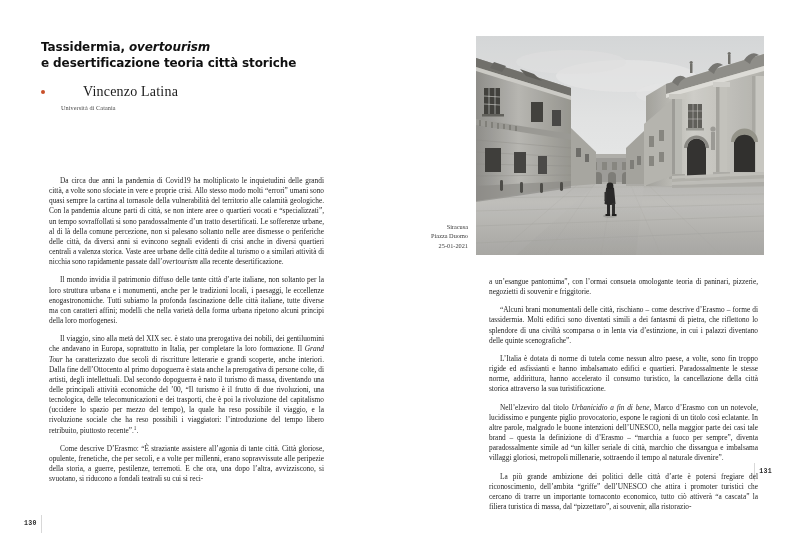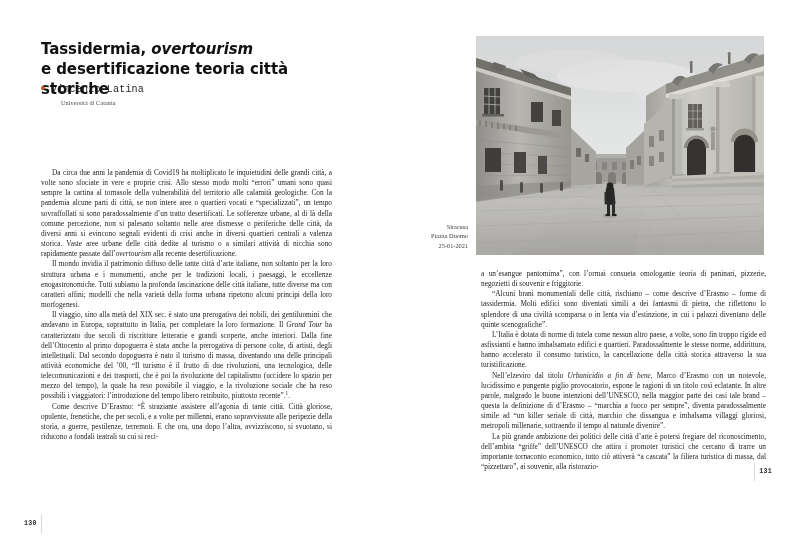--- a/index.html
+++ b/index.html
@@ -37,21 +37,21 @@
 
   
   #title-block {
     position: absolute;
     left: 41px;
     top: 40px;
     width: 300px;
   }
   .article-title {
     font-family: "DejaVu Sans", sans-serif;
-    font-size: 15px;
+    font-size: 12px;
     font-weight: 700;
     line-height: 1.33;
     letter-spacing: -0.1px;
     color: #111111;
     margin: 0;
   }
   .article-title .it {
     font-style: italic;
     font-weight: 700;
   }
@@ -72,24 +72,25 @@
     width: 4px;
     height: 4px;
     border-radius: 50%;
     background: #c8502a;
     display: inline-block;
     position: relative;
     top: -2px;
     flex: 0 0 auto;
   }
   .byline-name {
-    font-family: Liberation Mono, monospace;
-    font-size: 10px;
+    font-family: Liberation Serif, serif;
+    font-size: 14px;
     letter-spacing: 0.2px;
     color: #1b1b1b;
+    margin-left: 32px;
   }
   .byline-affil {
     font-family: "Liberation Serif", serif;
     font-size: 6.2px;
     color: #4a4a4a;
     margin-left: 20px;
     margin-top: 3.5px;
     letter-spacing: 0.1px;
   }
 
@@ -108,21 +109,21 @@
     left: 41px;
     top: 168px;
     width: 291px;
   }
   #col-right {
     left: 481px;
     top: 269px;
     width: 285px;
   }
   .text-col p {
-    margin: 0;
+    margin: 8px;
     text-indent: 11px;
   }
   .text-col p.cont {
     text-indent: 0;
   }
   .text-col sup {
     font-size: 5.2px;
     vertical-align: super;
     line-height: 0;
   }

